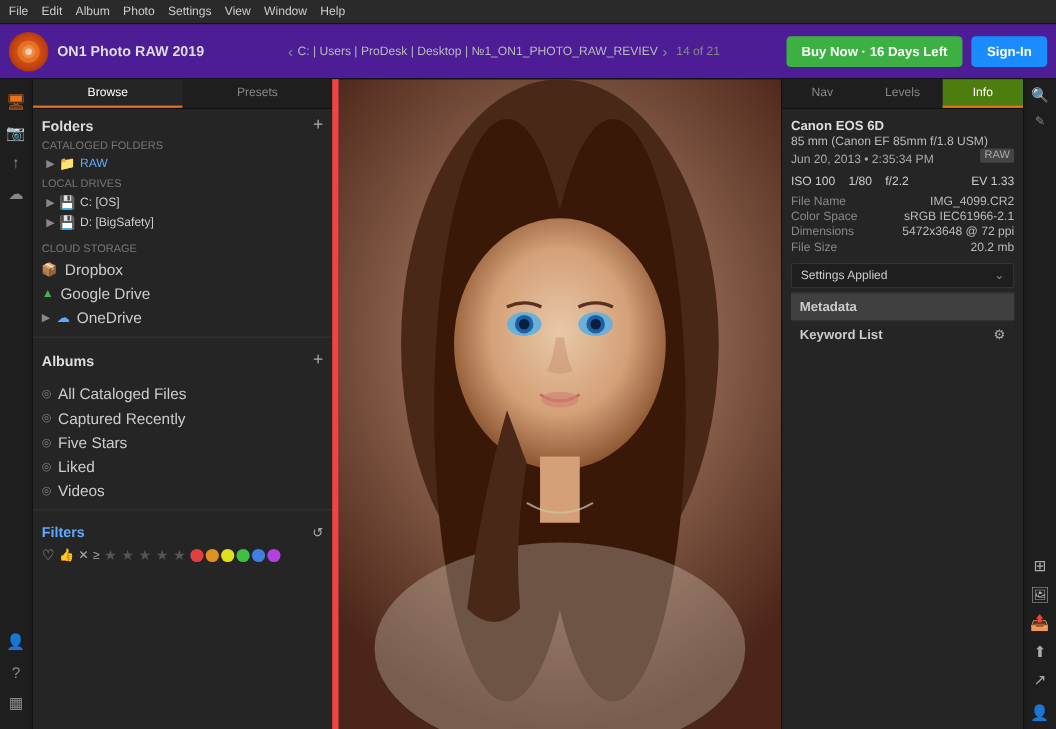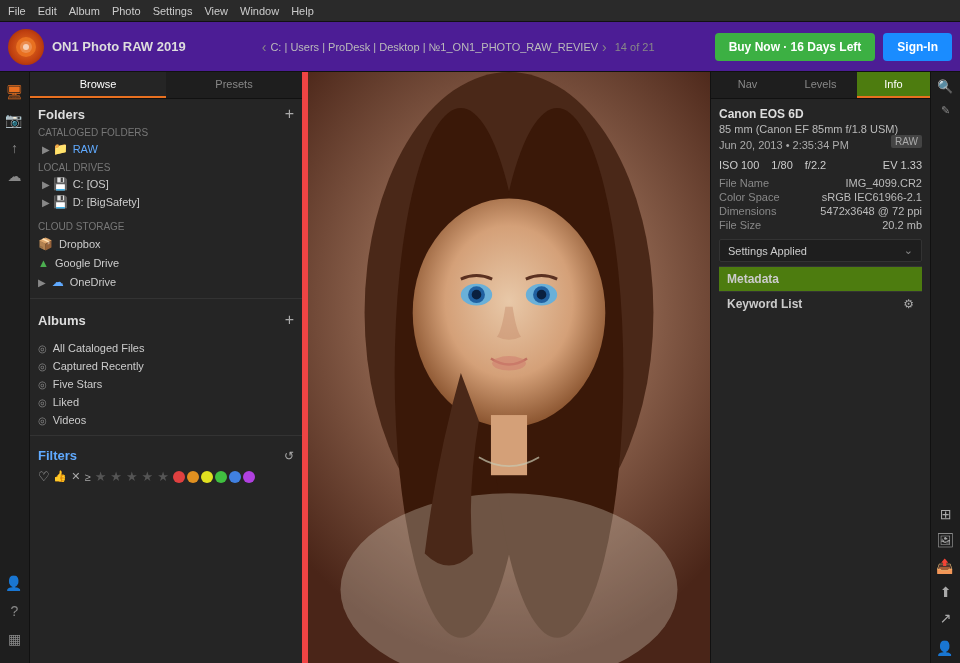--- a/index.html
+++ b/index.html
@@ -29,21 +29,21 @@
     .section-header { display: flex; justify-content: space-between; align-items: center; margin-bottom: 4px; }
     .section-title { font-size: 13px; font-weight: bold; color: #ddd; }
     .section-add { color: #aaa; font-size: 16px; cursor: pointer; }
     .section-sub { font-size: 10px; color: #777; margin: 4px 0 2px 0; text-transform: uppercase; }
     .folder-item { display: flex; align-items: center; gap: 4px; padding: 2px 4px; cursor: pointer; border-radius: 2px; }
     .folder-item .arrow { color: #888; font-size: 10px; }
     .folder-item .label { color: #ccc; font-size: 11px; }
     .folder-item.active .label { color: #60aaff; }
     .divider { height: 1px; background: #333; margin: 6px 0; }
     .album-item { display: flex; align-items: center; gap: 6px; padding: 3px 8px; cursor: pointer; }
-    .album-item .album-label { color: #ccc; font-size: 11px; }
+    .album-item .album-label { color: #ccc; font-size: 14px; }
     .filter-section { padding: 6px 8px; }
     .filter-header { display: flex; justify-content: space-between; align-items: center; }
     .filter-title { font-size: 13px; font-weight: bold; color: #60aaff; }
     .filter-reset { color: #aaa; font-size: 12px; cursor: pointer; }
     .filter-row { display: flex; align-items: center; gap: 4px; margin-top: 6px; }
     .color-dots { display: flex; gap: 2px; }
     .color-dot { width: 12px; height: 12px; border-radius: 50%; }
 
     
     #center { flex: 1; background: #1a1a1a; display: flex; align-items: center; justify-content: center; position: relative; overflow: hidden; }
@@ -61,21 +61,21 @@
     .info-row.datetime { color: #aaa; font-size: 11px; margin-bottom: 8px; }
     .exif-row { display: flex; gap: 12px; margin-bottom: 6px; }
     .exif-item { display: flex; flex-direction: column; }
     .exif-val { color: #ccc; font-size: 11px; }
     .exif-ev { margin-left: auto; }
     .file-info { margin-top: 4px; }
     .file-info .row { display: flex; justify-content: space-between; font-size: 11px; margin-bottom: 2px; }
     .file-info .row .key { color: #888; }
     .file-info .row .val { color: #bbb; }
     .settings-row { display: flex; align-items: center; justify-content: space-between; background: #1e1e1e; border: 1px solid #333; padding: 4px 8px; margin-top: 8px; border-radius: 2px; cursor: pointer; font-size: 11px; }
-    .metadata-row { display: flex; align-items: flex-end; justify-content: space-between; background: #4d7c0f; padding: 5px 8px; margin-top: 4px; border-top: 1px solid #333; cursor: pointer; }
+    .metadata-row { display: flex; align-items: flex-end; justify-content: space-between; background: #404040; padding: 5px 8px; margin-top: 4px; border-top: 1px solid #333; cursor: pointer; }
     .metadata-title { font-size: 12px; color: #ccc; font-weight: bold; }
     .keyword-row { display: flex; align-items: center; justify-content: space-between; padding: 5px 8px; border-top: 1px solid #333; }
     .keyword-title { font-size: 12px; color: #ccc; font-weight: bold; }
     .gear-icon { color: #aaa; font-size: 12px; cursor: pointer; }
 
     
     #right-icons { display: flex; flex-direction: column; align-items: center; gap: 4px; background: #1e1e1e; padding: 4px 0; border-left: 1px solid #111; width: 30px; }
     .side-icon { color: #aaa; font-size: 14px; cursor: pointer; padding: 3px; }
     .side-icon.active { color: #e87020; }
 

